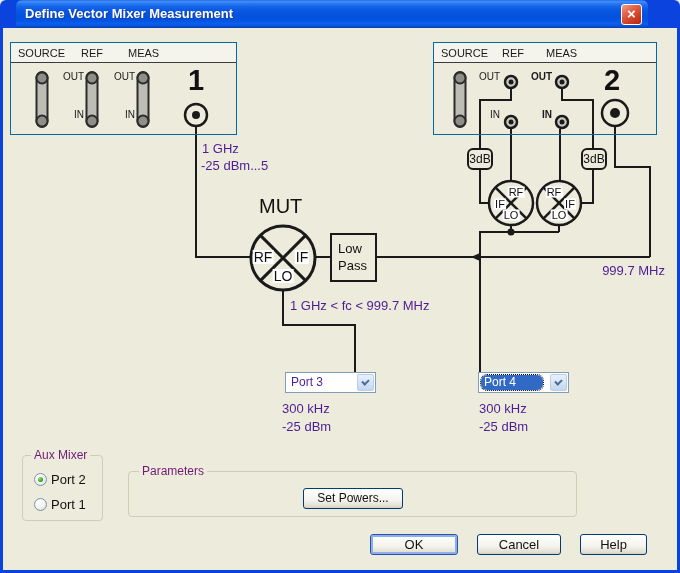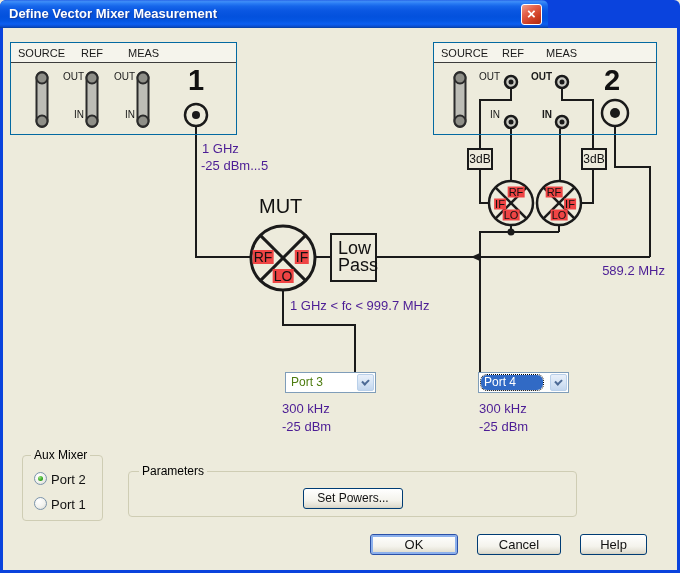--- a/index.html
+++ b/index.html
@@ -3,21 +3,21 @@
 <meta charset="utf-8">
 <style>
   * { margin:0; padding:0; box-sizing:border-box; }
   html,body { width:680px; height:573px; }
   body { font-family:"Liberation Sans", sans-serif; background:#EDEBDC; }
 
   .dialog { position:relative; width:680px; height:573px; background:#0A43DD; border-radius:6px 6px 0 0; overflow:hidden; }
 
   
   .titlebar {
-    position:absolute; left:0; top:0; width:548px; height:28px;
+    position:absolute; left:16px; top:0; width:632px; height:28px;
     background:linear-gradient(180deg,#2a67e8 0%,#3e8ef8 6%,#2a7cf4 12%,#1666ea 22%,#0a57e2 38%,#0351dd 58%,#0455e2 74%,#0c5ff0 86%,#0a4ed2 94%,#073f9d 100%);
     border-radius:6px 6px 0 0;
   }
   .title-text { position:absolute; left:9px; top:6px; color:#fff; font-size:13px; font-weight:bold; text-shadow:1px 1px 1px #1a3f9e; }
   .close-btn {
     position:absolute; right:6px; top:4px; width:21px; height:21px; border-radius:3px;
     border:1px solid #fff; background:linear-gradient(145deg,#f0a08c 0%,#e4604a 35%,#cc3c22 70%,#b02a10 100%);
     color:#fff; font-size:15px; font-weight:bold; text-align:center; line-height:18px; cursor:pointer;
   }
 
@@ -29,40 +29,40 @@
   .panel-header { position:absolute; left:0; top:0; width:100%; height:20px; background:#F5F4EC; border-bottom:1px solid #3c3c3c; }
   .hdr-lbl { position:absolute; top:4px; font-size:11px; color:#1a1a1a; }
   .lbl-sm { position:absolute; font-size:10px; color:#1a1a1a; width:32px; text-align:right; z-index:3; }
   .lbl-sm.bold { font-weight:bold; }
   .port-num { position:absolute; font-size:29px; font-weight:bold; color:#111; z-index:3; }
 
   
   .dtext { position:absolute; font-size:13px; color:#4c1d95; z-index:3; white-space:nowrap; }
   .dtext.right { text-align:right; }
   .mut-title { position:absolute; font-size:20px; color:#111; z-index:3; }
-  .mx-lbl { position:absolute; transform:translate(-50%,-50%); font-size:14px; color:#111; background:#ef4444; padding:0 1px; z-index:3; line-height:1; }
+  .mx-lbl { position:absolute; transform:translate(-50%,-50%); font-size:14px; color:#111; background:#ffffff; padding:0 1px; z-index:3; line-height:1; }
   .mx-lbl.small { font-size:11px; }
   .sbox { position:absolute; border:2px solid #1a1a1a; background:#EDEBDC; z-index:2; color:#111; }
-  .lowpass { font-size:18px; padding:5px 0 0 6px; line-height:17px; }
-  .att { font-size:12px; text-align:center; line-height:18px; }
+  .lowpass { font-size:13px; padding:5px 0 0 6px; line-height:17px; }
+  .att { font-size:12px; text-align:center; line-height:18px;border-radius:6px; }
 
   
   .combo { position:absolute; width:91px; height:21px; border:1px solid #7F9DB9; background:#fff; z-index:4; cursor:pointer; }
-  .combo-text { position:absolute; left:2px; top:2px; height:15px; line-height:15px; font-size:12px; color:#4d7c0f; padding:0 3px; }
+  .combo-text { position:absolute; left:2px; top:2px; height:15px; line-height:15px; font-size:12px; color:#4c1d95; padding:0 3px; }
   .combo-text.selected { background:#316AC5; color:#fff; outline:1px dotted #000; min-width:62px;border-radius:6px; }
   .combo-btn { position:absolute; right:1px; top:1px; width:17px; height:17px; border:1px solid #B9D0EA; border-radius:2px;
     background:linear-gradient(180deg,#E9F0FA 0%,#D7E5F5 50%,#C2D6EE 100%); }
   .chev { position:absolute; left:4px; top:4px; width:7px; height:5px; border-left:2px solid #4D6B96; border-bottom:2px solid #4D6B96; transform:rotate(-45deg); }
 
   
   .groupbox { position:absolute; border:1px solid #CFCDB4; border-radius:4px; z-index:2; }
-  .group-title { position:absolute; font-size:12px; color:#000000; background:#EDEBDC; padding:0 3px; z-index:3; white-space:nowrap; }
-
-  
-  .radio-row { position:absolute; display:flex; gap:4px; z-index:3; cursor:pointer; }
+  .group-title { position:absolute; font-size:12px; color:#701a75; background:#EDEBDC; padding:0 3px; z-index:3; white-space:nowrap; }
+
+  
+  .radio-row { position:absolute; display:flex; align-items:center; gap:4px; z-index:3; cursor:pointer; }
   .radio { width:13px; height:13px; border-radius:50%; border:1px solid #7B94AB; background:radial-gradient(circle at 35% 30%, #ffffff 0%, #f2f2ee 55%, #d4d4cc 100%); position:relative; }
   .radio .dot { position:absolute; left:3px; top:3px; width:5px; height:5px; border-radius:50%; background:radial-gradient(circle at 35% 30%, #9BE07D 0%, #35A824 60%, #1E8A12 100%); }
   .radio-lbl { font-size:13px; color:#111; }
 
   
   .btn { position:absolute; height:21px; border:1px solid #003C74; border-radius:3px;
     background:linear-gradient(180deg,#ffffff 0%,#f4f3ec 60%,#e0ddd0 92%,#d2cfc0 100%);
     font-family:"Liberation Sans",sans-serif; font-size:12px; color:#111; text-align:center; line-height:19px; z-index:4; cursor:pointer; }
   .btn.footer { font-size:13px; }
   .btn.default { border-color:#2A50A8; box-shadow:inset 0 0 0 2px #8CB0EC; }
@@ -217,21 +217,21 @@
     <div class="sbox att" style="left:578px; top:120px; width:26px; height:22px;">3dB</div>
 
     <span class="mx-lbl small" style="left:513px; top:164px;">RF</span>
     <span class="mx-lbl small" style="left:497px; top:176px;">IF</span>
     <span class="mx-lbl small" style="left:508px; top:187px;">LO</span>
     <span class="mx-lbl small" style="left:551px; top:164px;">RF</span>
     <span class="mx-lbl small" style="left:567px; top:176px;">IF</span>
     <span class="mx-lbl small" style="left:556px; top:187px;">LO</span>
 
     <span class="dtext" style="left:287px; top:270px;">1 GHz &lt; fc &lt; 999.7 MHz</span>
-    <span class="dtext right" style="left:562px; top:235px; width:100px;">589.2 MHz</span>
+    <span class="dtext right" style="left:562px; top:235px; width:100px;">999.7 MHz</span>
 
     <div class="combo" style="left:282px; top:344px;">
       <span class="combo-text">Port 3</span>
       <div class="combo-btn">
           <div class="chev"></div>
         </div>
     </div>
     <span class="dtext" style="left:279px; top:373px;">300 kHz</span>
     <span class="dtext" style="left:279px; top:391px;">-25 dBm</span>
 

